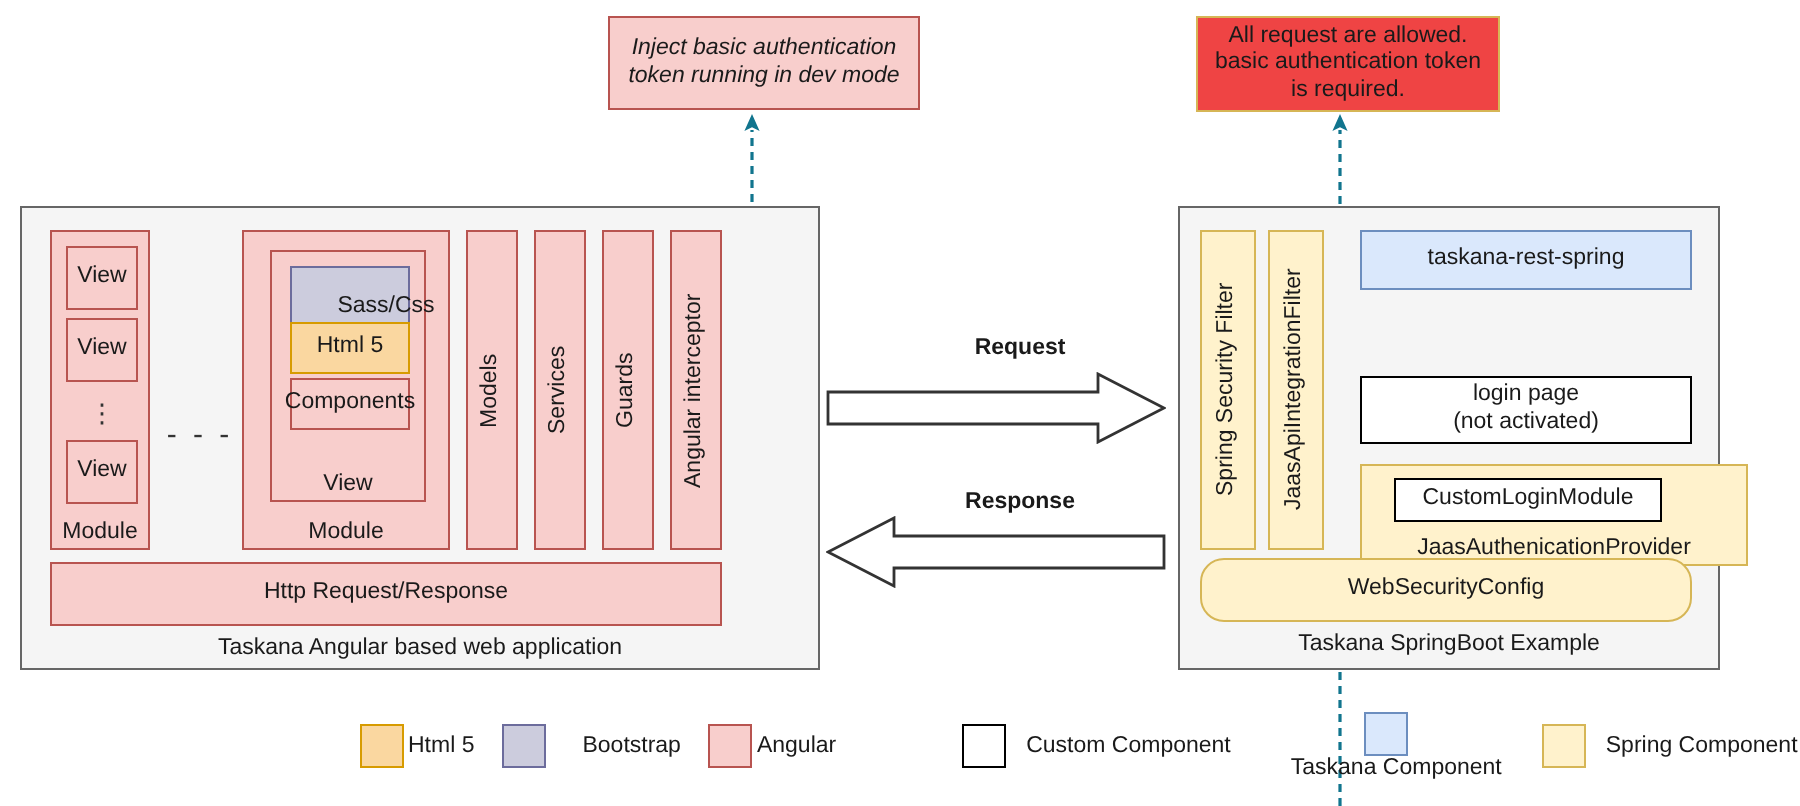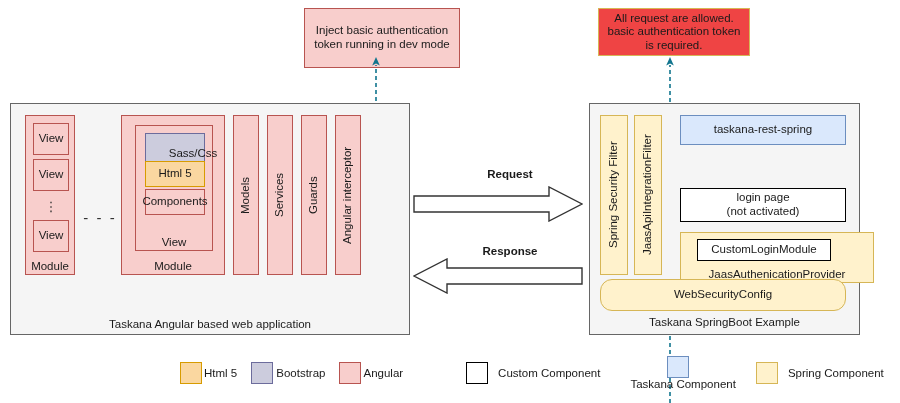--- a/index.html
+++ b/index.html
@@ -124,21 +124,21 @@
   }
   .legend-swatch {
     width: 22px;
     height: 22px;
     box-sizing: border-box;
   }
 </style>
 </head>
 <body>
 
-<div class="abs callout-angular box" style="left:304px; top:8px; width:156px; height:60px;">
+<div class="abs callout-angular box" style="left:304px; top:8px; width:156px; height:47px;font-style:italic;">
   <span>Inject basic authentication token running in dev mode</span>
 </div>
 
 <div class="abs callout-spring box" style="left:598px; top:8px; width:152px; height:48px;">
   <span>All request are allowed. basic authentication token is required.</span>
 </div>
 
 <svg class="abs" style="left:368px; top:56px; width:16px; height:52px;" viewBox="0 0 16 52">
   <line x1="8" y1="52" x2="8" y2="9" stroke="#11758e" stroke-width="1.6" stroke-dasharray="4 3"></line>
   <path d="M8 1 L4.2 9.5 L8 7.6 L11.8 9.5 Z" fill="#11758e"></path>
@@ -193,20 +193,23 @@
   <div class="abs ang box vert" style="left:256px; top:11px; width:26px; height:160px;">
     <span>Services</span>
   </div>
   <div class="abs ang box vert" style="left:290px; top:11px; width:26px; height:160px;">
     <span>Guards</span>
   </div>
   <div class="abs ang box vert" style="left:324px; top:11px; width:26px; height:160px;">
     <span>Angular interceptor</span>
   </div>
 
+  <div class="abs ang box" style="left:14px; top:177px; width:336px; height:32px;">
+    <span>Http Request/Response</span>
+  </div>
 
   <div class="abs panel-caption" style="left:0; top:214px; width:100%;">
     <span>Taskana Angular based web application</span>
   </div>
 </div>
 
 <div class="abs arrow-label" style="left:440px; top:168px; width:140px;">
   <span>Request</span>
 </div>
 <svg class="abs" style="left:413px; top:186px; width:170px; height:36px;" viewBox="0 0 170 36">
@@ -256,21 +259,21 @@
 
 <div class="abs" style="left:180px; top:360px; width:710px; height:26px; display:flex; align-items:center;">
 
   <div style="display:flex; align-items:center; margin-right:14px;">
     <span class="legend-swatch" style="background:#fad7a0; border:1px solid #d79b00;"></span>
     <span class="legend-label" style="margin-left:2px;">Html 5</span>
   </div>
 
   <div style="display:flex; align-items:center; margin-right:14px;">
     <span class="legend-swatch" style="background:#ccccdd; border:1px solid #6c6c9c;"></span>
-    <span class="legend-label" style="margin-left:3px;">Bootstrap</span>
+    <span class="legend-label" style="margin-left:18px;">Bootstrap</span>
   </div>
 
   <div style="display:flex; align-items:center;">
     <span class="legend-swatch" style="background:#f8cecc; border:1px solid #b85450;"></span>
     <span class="legend-label" style="margin-left:2px;">Angular</span>
   </div>
 
   <div style="display:flex; align-items:center; margin-left:63px;">
     <span class="legend-swatch" style="background:#ffffff; border:1px solid #000000;"></span>
     <span class="legend-label" style="margin-left:10px;">Custom Component</span>

